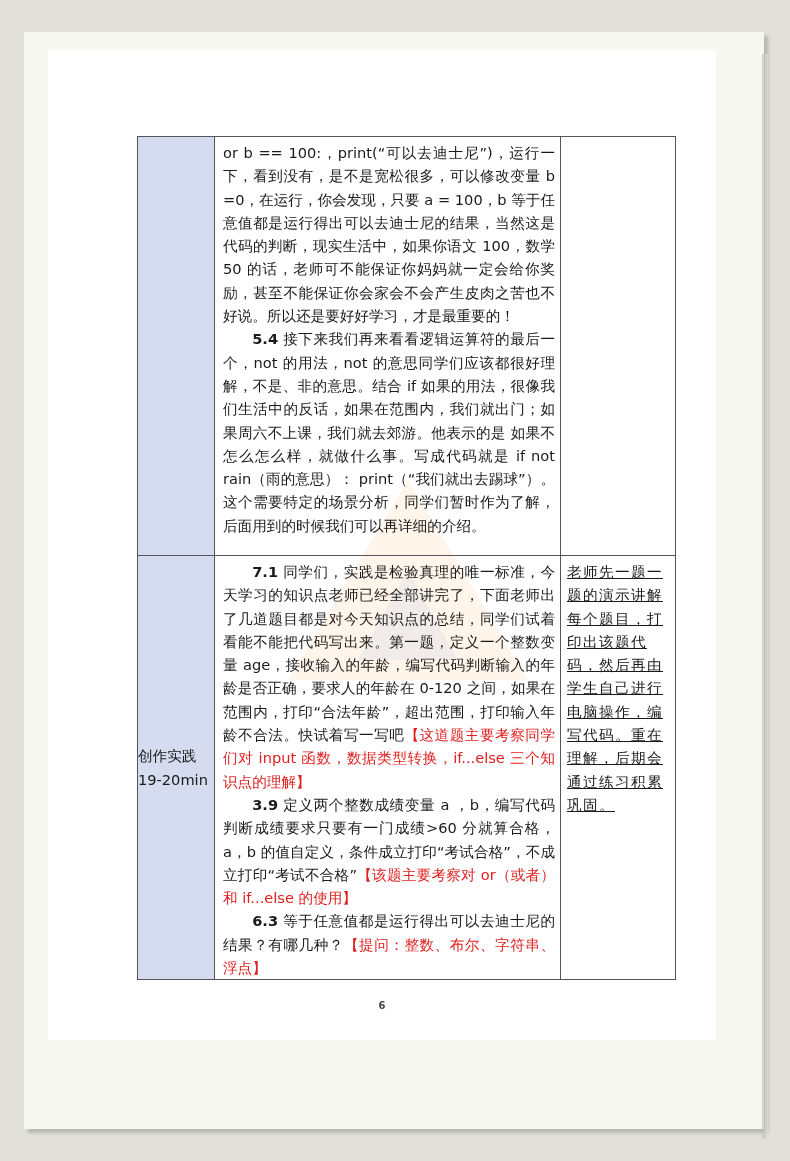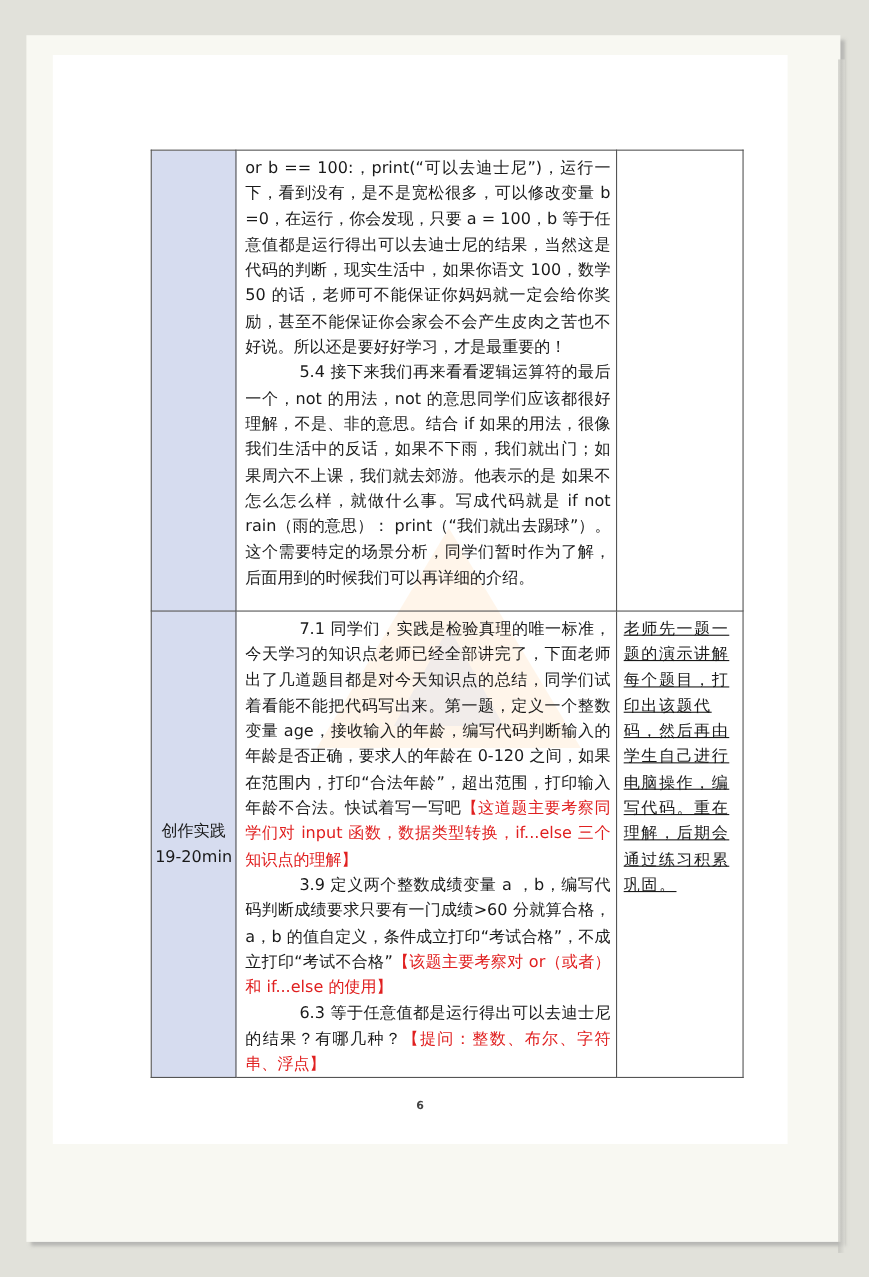--- a/index.html
+++ b/index.html
@@ -60,29 +60,28 @@
     border: 1.5px solid #555;
     vertical-align: top;
     padding: 0;
     font-size: 14.6px;
     line-height: 23.3px;
     color: #1a1a1a;
   }
   td.col-stage {
     width: 76px;
     background: #d6dcef;
-    text-align: center;
     vertical-align: middle !important;
   }
   td.col-content { width: 332px; padding: 4px 5px 0 8px !important; text-align: justify; }
   td.col-note { width: 104px; padding: 4px 4px 0 6px !important; letter-spacing: 1.4px; text-decoration: underline; }
   .stage-label { display: block; }
   .para { display: block; text-indent: 2em; }
   .para.noindent { text-indent: 0; }
-  .num { font-weight: normal; margin-left: 20px; }
+  .num { font-weight: bold; }
   .red { color: #e02020; }
   .page-number {
     position: absolute;
     left: 0; width: 100%;
     top: 950px;
     text-align: center;
     font-size: 10px;
     font-weight: bold;
     color: #444;
   }
@@ -99,21 +98,21 @@
 
     <table class="plan">
       <tbody>
           <tr class="row1">
         <td class="col-stage">
           <span class="stage-label"></span>
           <span class="stage-label"></span>
         </td>
         <td class="col-content">
           <span class="para noindent"><span>or b == 100:，print(“可以去迪士尼”)，运行一下，看到没有，是不是宽松很多，可以修改变量 b =0，在运行，你会发现，只要 a = 100，b 等于任意值都是运行得出可以去迪士尼的结果，当然这是代码的判断，现实生活中，如果你语文 100，数学 50 的话，老师可不能保证你妈妈就一定会给你奖励，甚至不能保证你会家会不会产生皮肉之苦也不好说。所以还是要好好学习，才是最重要的！</span></span>
-          <span class="para"><span class="num">5.4</span><span>  接下来我们再来看看逻辑运算符的最后一个，not 的用法，not 的意思同学们应该都很好理解，不是、非的意思。结合 if 如果的用法，很像我们生活中的反话，如果不下雨，我们就出门；如果周六不上课，我们就去郊游。他表示的是 如果不 怎么怎么样，就做什么事。写成代码就是 if not rain（雨的意思）： print（“我们就出去踢球”）。这个需要特定的场景分析，同学们暂时作为了解，后面用到的时候我们可以再详细的介绍。</span></span>
+          <span class="para"><span class="num">5.4</span><span>  接下来我们再来看看逻辑运算符的最后一个，not 的用法，not 的意思同学们应该都很好理解，不是、非的意思。结合 if 如果的用法，很像我们生活中的反话，如果在范围内，我们就出门；如果周六不上课，我们就去郊游。他表示的是 如果不 怎么怎么样，就做什么事。写成代码就是 if not rain（雨的意思）： print（“我们就出去踢球”）。这个需要特定的场景分析，同学们暂时作为了解，后面用到的时候我们可以再详细的介绍。</span></span>
         </td>
         <td class="col-note">
           <span></span>
         </td>
       </tr>
       <tr class="row2">
         <td class="col-stage">
           <span class="stage-label">创作实践</span>
           <span class="stage-label">19-20min</span>
         </td>

